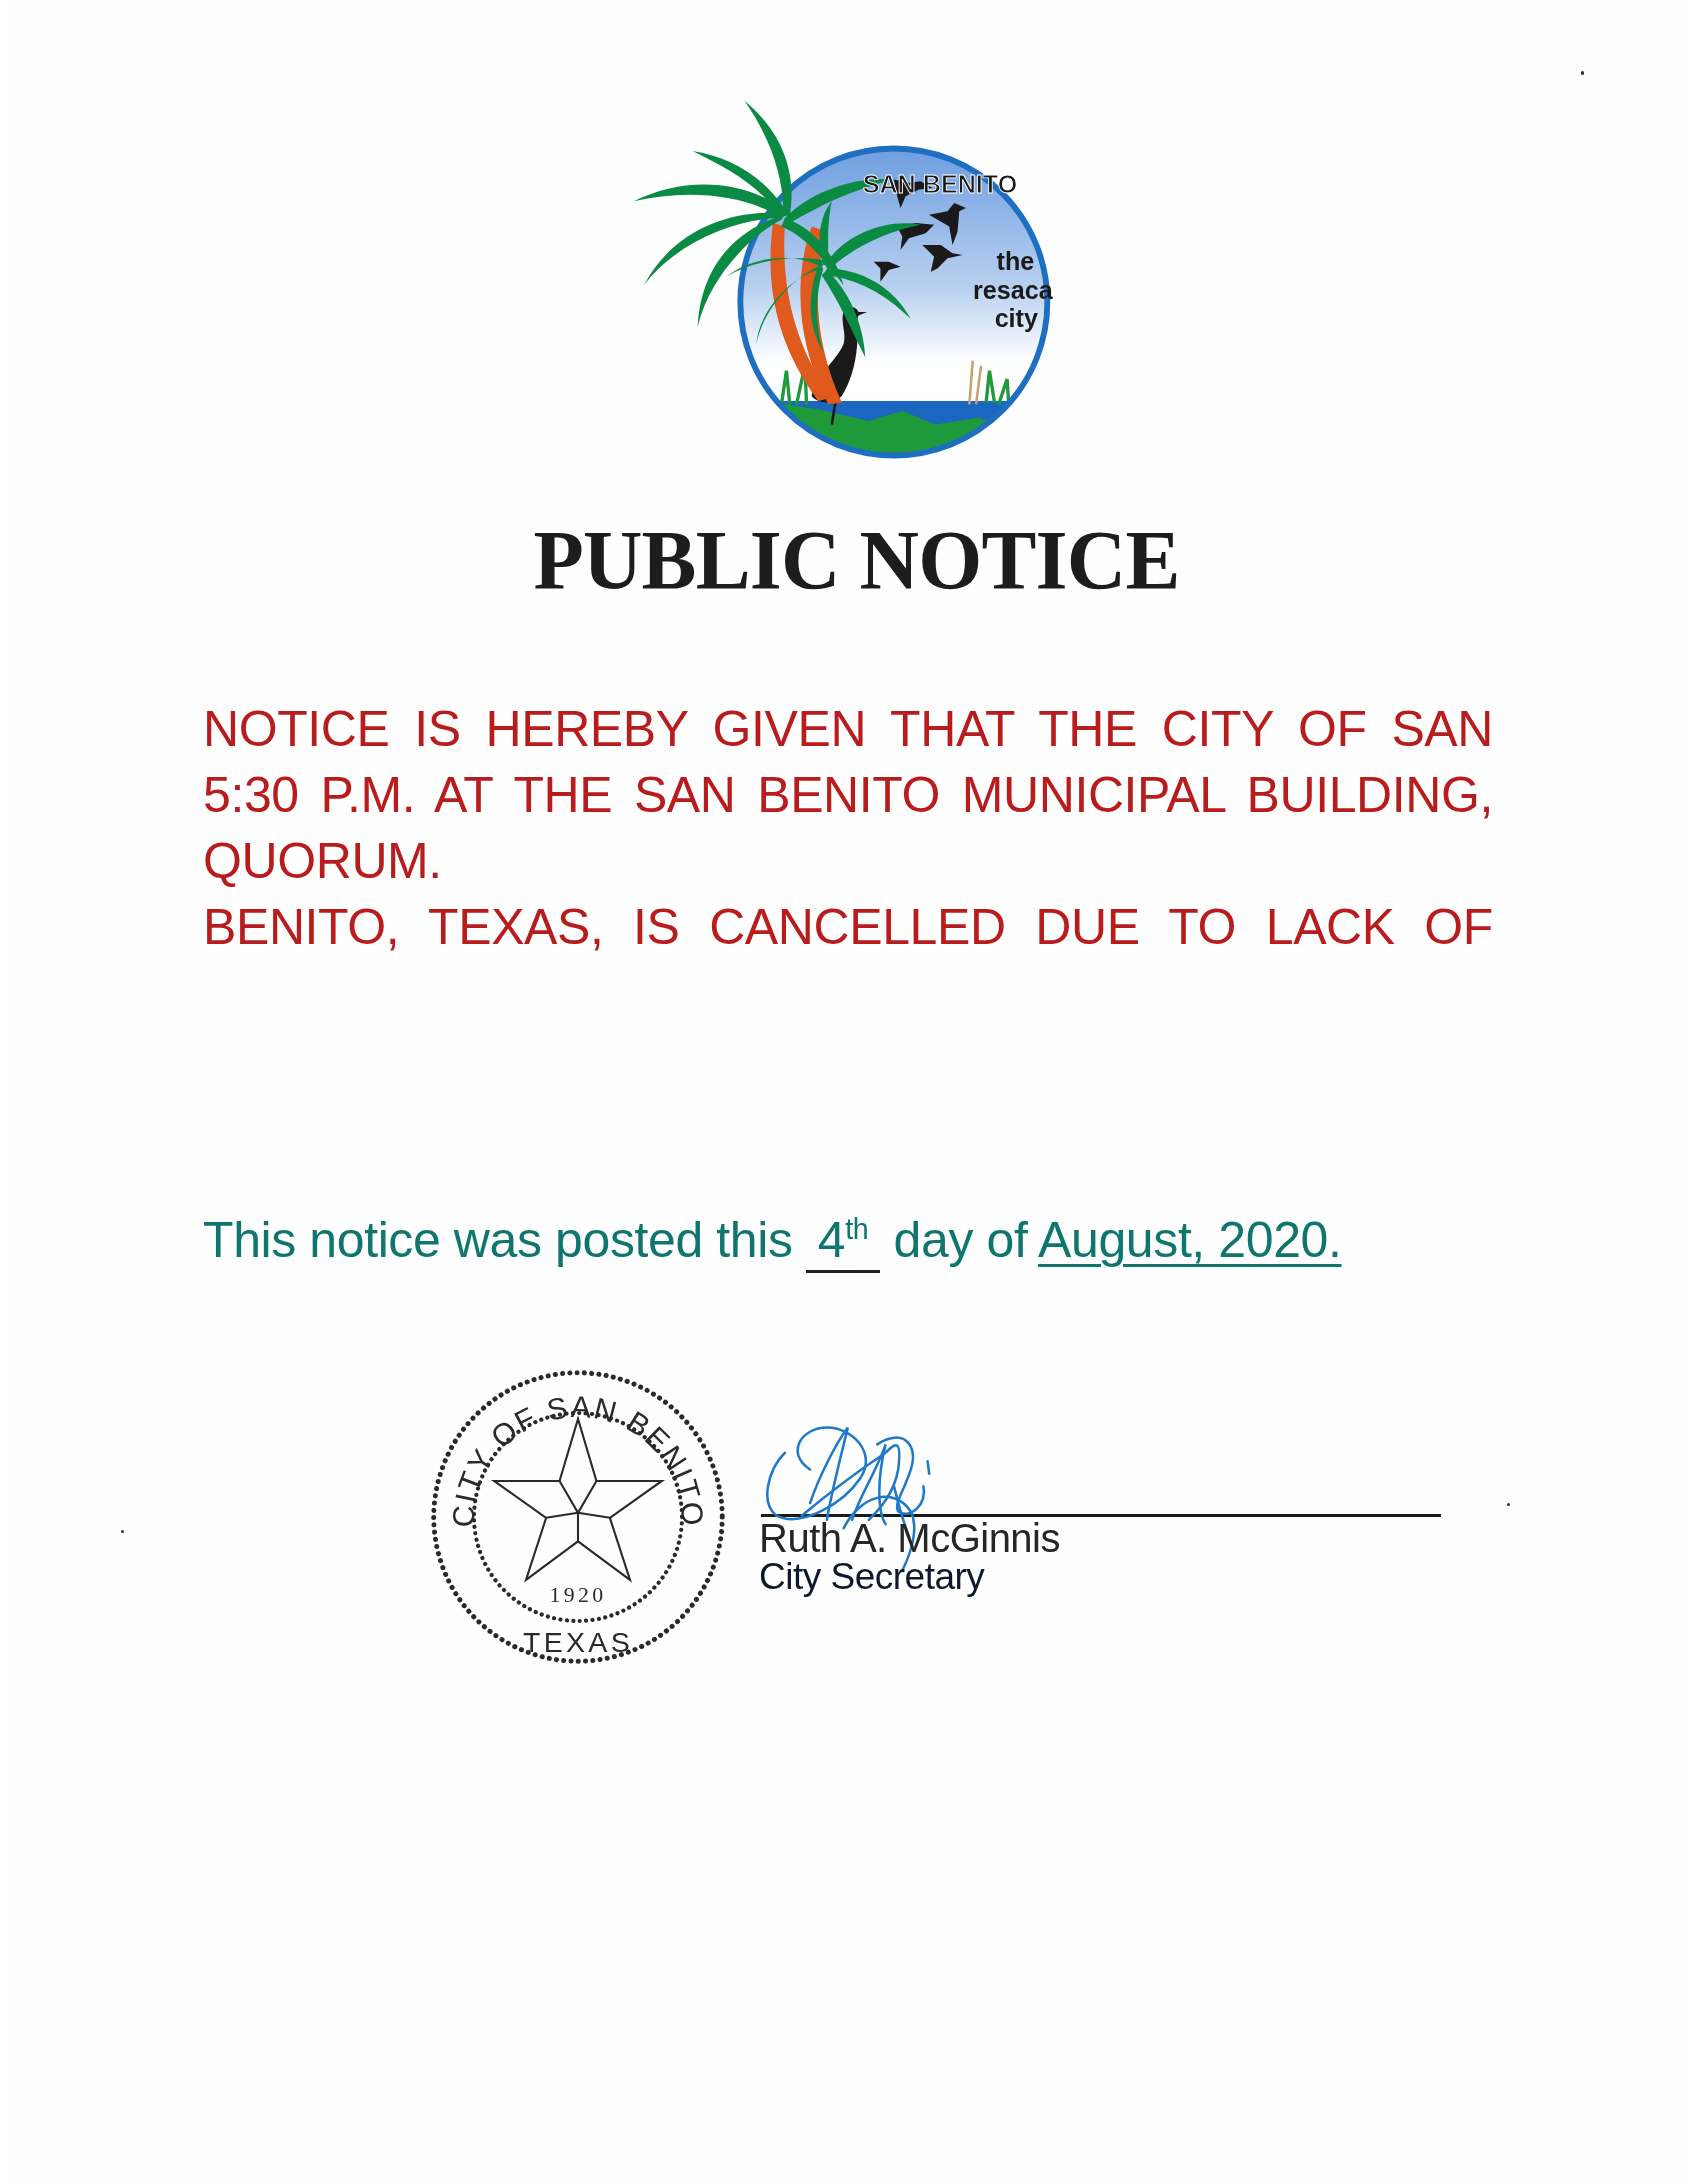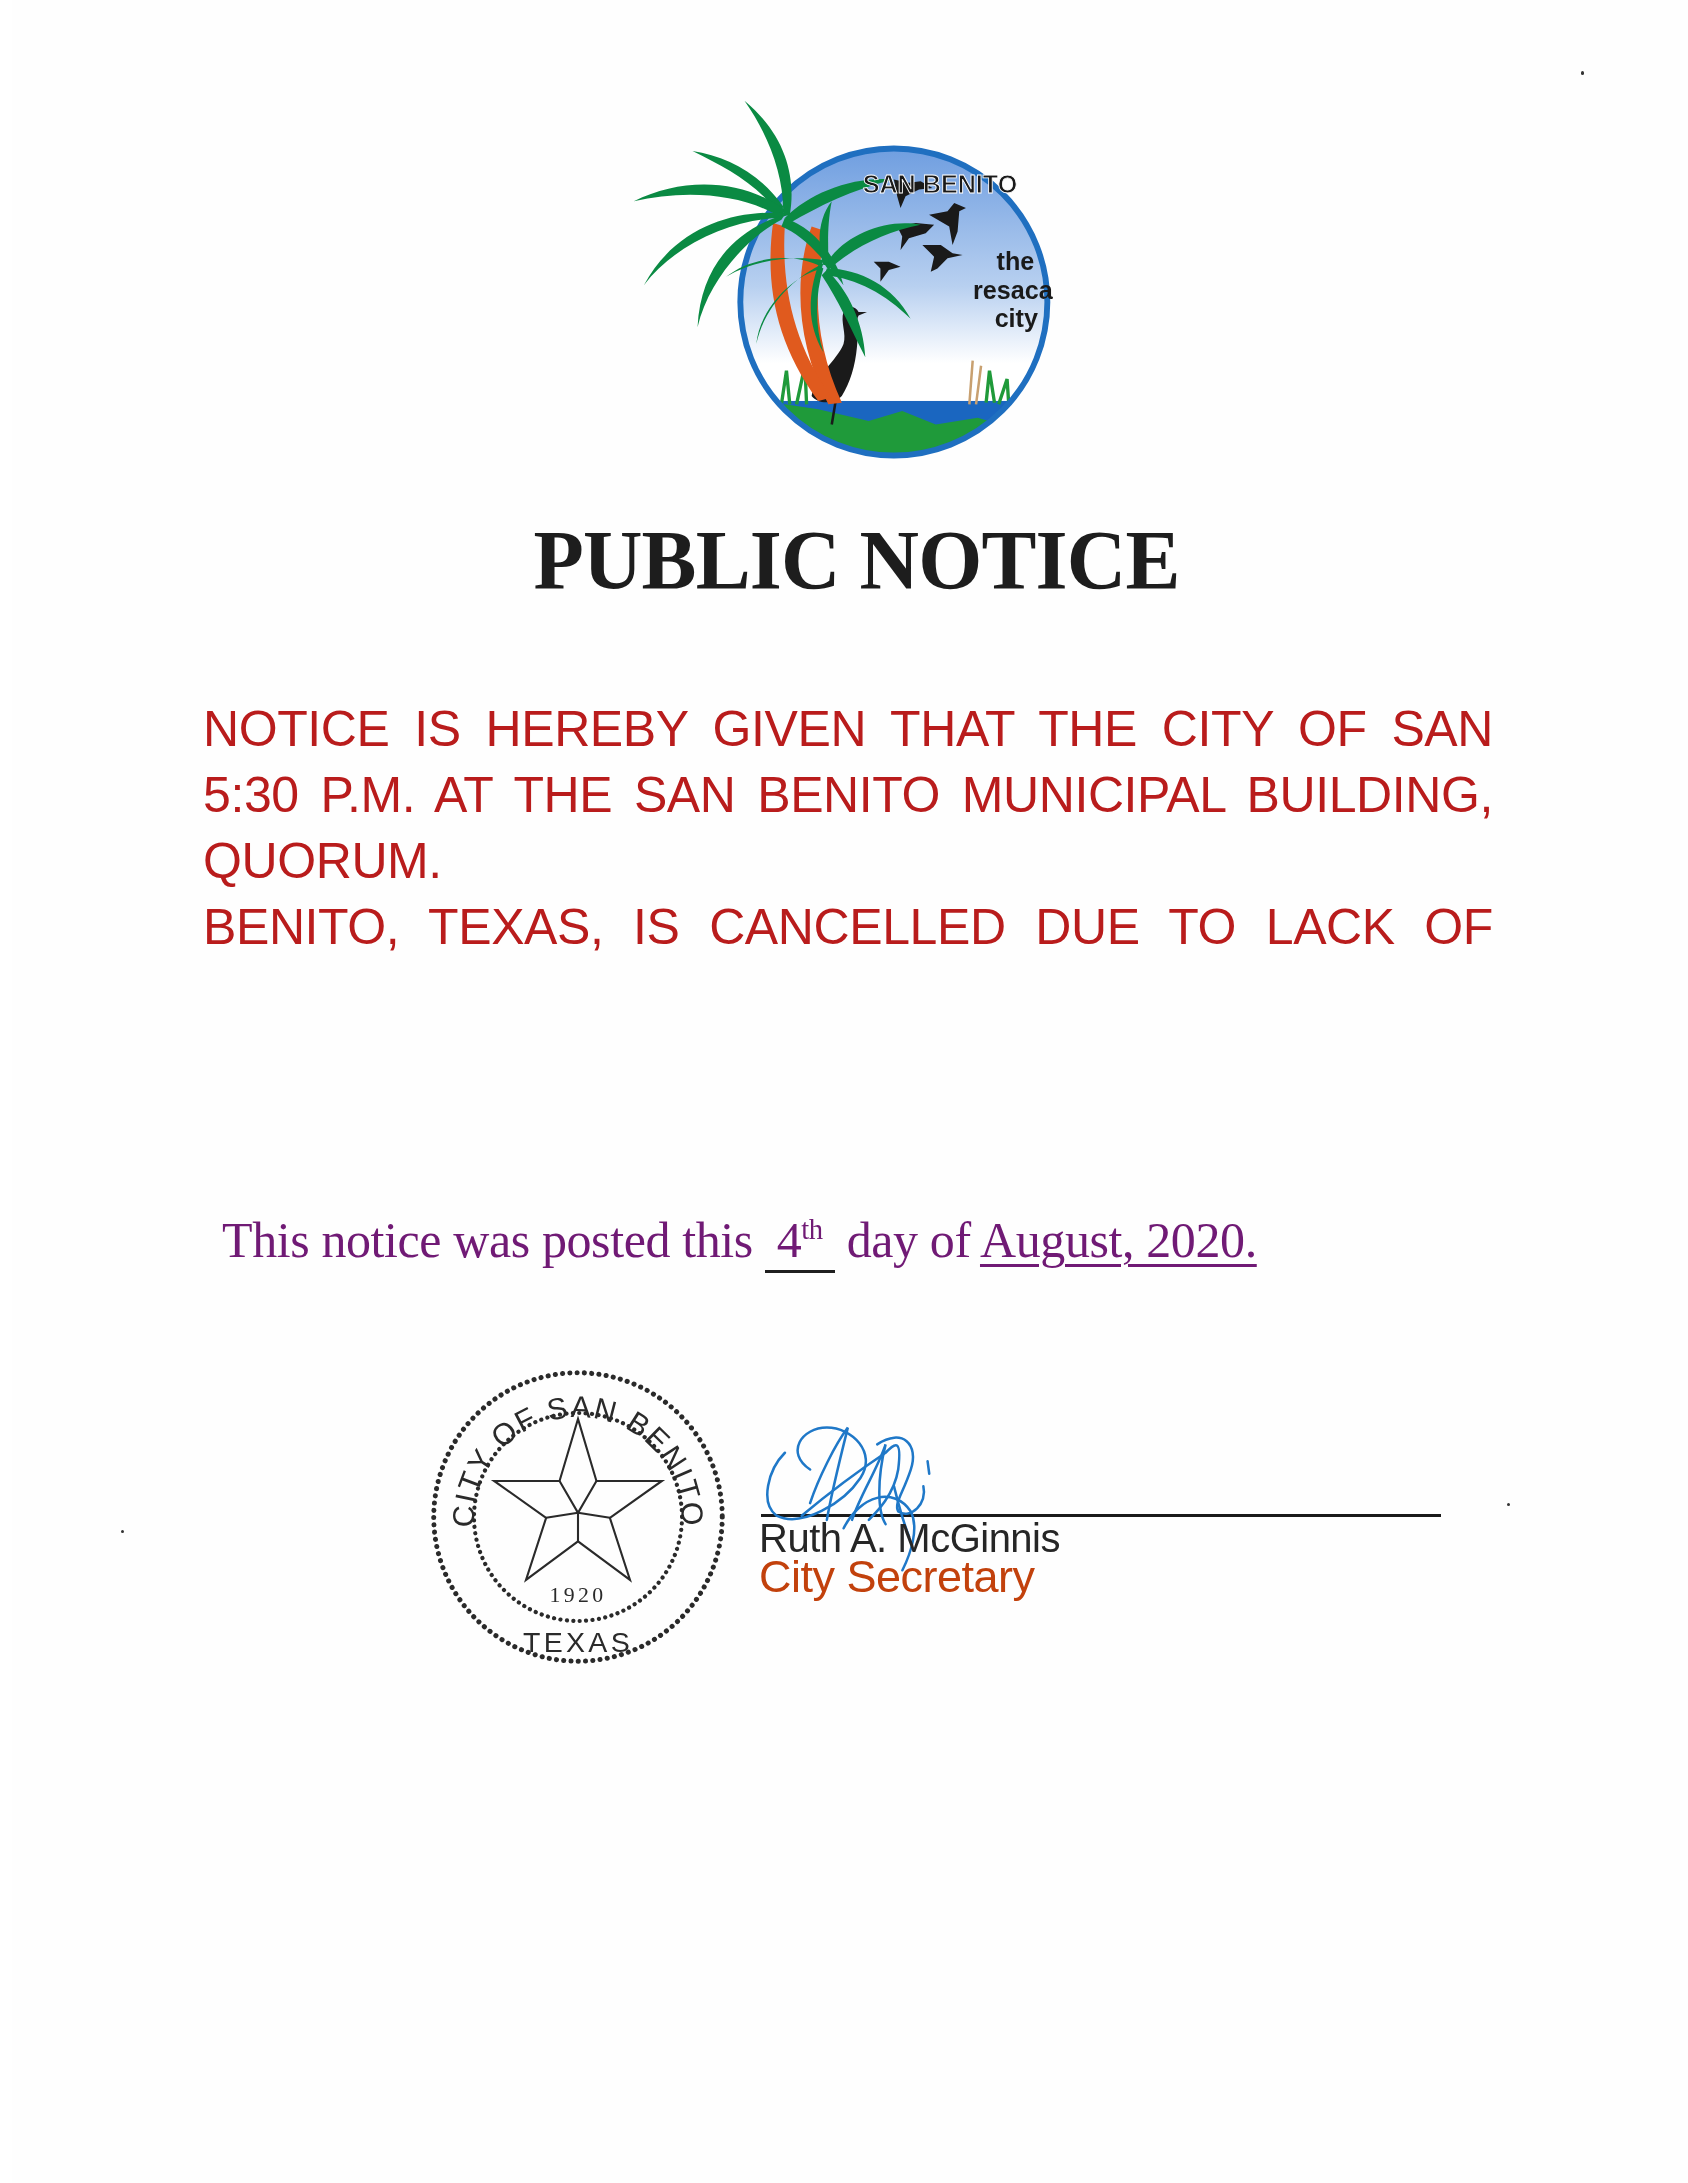--- a/index.html
+++ b/index.html
@@ -14,39 +14,39 @@
   .body-text {
     position: absolute; left: 191px; top: 696px; width: 1290px;
     font-family: "Liberation Sans", sans-serif; font-size: 50px; line-height: 66px;
     color: #b91c1c; text-align: justify; text-align-last: left; letter-spacing: -0.4px;
   }
   .body-text .line { display: block; text-align: justify; text-align-last: justify; white-space: nowrap; height: 66px; }
   .body-text .line.last { text-align-last: left; }
   .body-text sup { font-size: 28.6px; vertical-align: 0; position: relative; top: -18.5px; }
   .posted {
     position: absolute; left: 191px; top: 1211px;
-    font-family: Liberation Serif, serif; font-size: 50px; color: #701a75;
-    letter-spacing: -0.4px; white-space: nowrap; line-height: 59px; margin-left: 19px;
+    font-family: Liberation Sans, sans-serif; font-size: 50px; color: #0f766e;
+    letter-spacing: -0.4px; white-space: nowrap; line-height: 59px;
   }
   .posted .blank {
     display: inline-block; border-bottom: 3.4px solid #1f1f1f; padding: 0 11.8px; line-height: 45px;
   }
   .posted .blank sup { font-size: 28.6px; position: relative; top: -18.5px; vertical-align: 0; }
   .posted .u { text-decoration: underline; text-decoration-thickness: 3.4px; text-underline-offset: 6.7px; }
   .seal { position: absolute; left: 410px; top: 1365px; width: 312px; height: 304px; }
   .sig-line { position: absolute; left: 749px; top: 1514px; width: 680px; height: 0; border-top: 3.4px solid #1a1a1a; }
   .signature { position: absolute; left: 739px; top: 1394px; width: 286px; height: 235px; }
   .sig-name {
     position: absolute; left: 747px; top: 1516px;
     font-family: "Liberation Sans", sans-serif; font-size: 40px; color: #262626;
     letter-spacing: -0.5px; line-height: 44px; white-space: nowrap;
   }
   .sig-title {
     position: absolute; left: 747px; top: 1555px;
-    font-family: "Liberation Sans", sans-serif; font-size: 45px; color: #c2410c;
+    font-family: "Liberation Sans", sans-serif; font-size: 37px; color: #0f172a;
     letter-spacing: -0.5px; line-height: 44px; white-space: nowrap;
   }
   .speck { position: absolute; width: 3.4px; height: 4.2px; background: #333; border-radius: 1.7px; }
 </style>
 </head>
 <body>
 
 <div class="page">
 
   <svg class="logo" viewBox="0 0 540 450" xmlns="http://www.w3.org/2000/svg">

